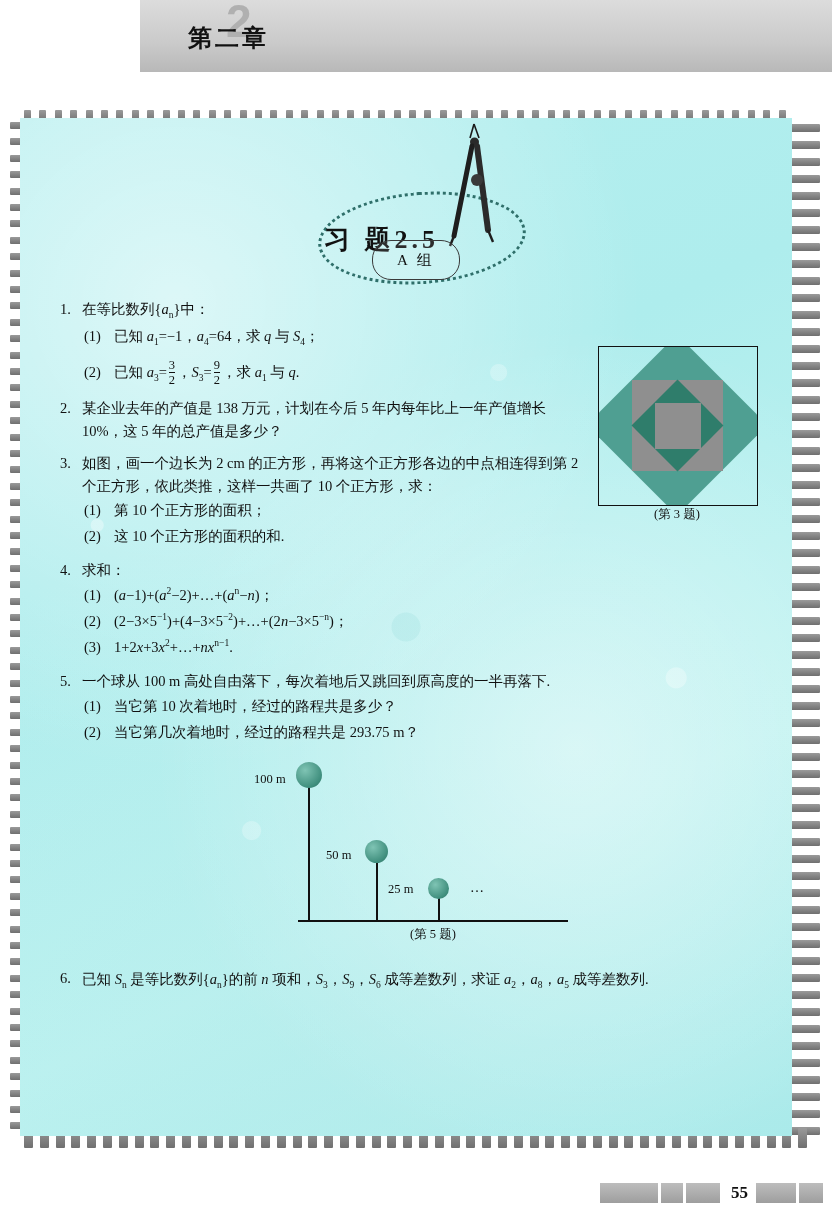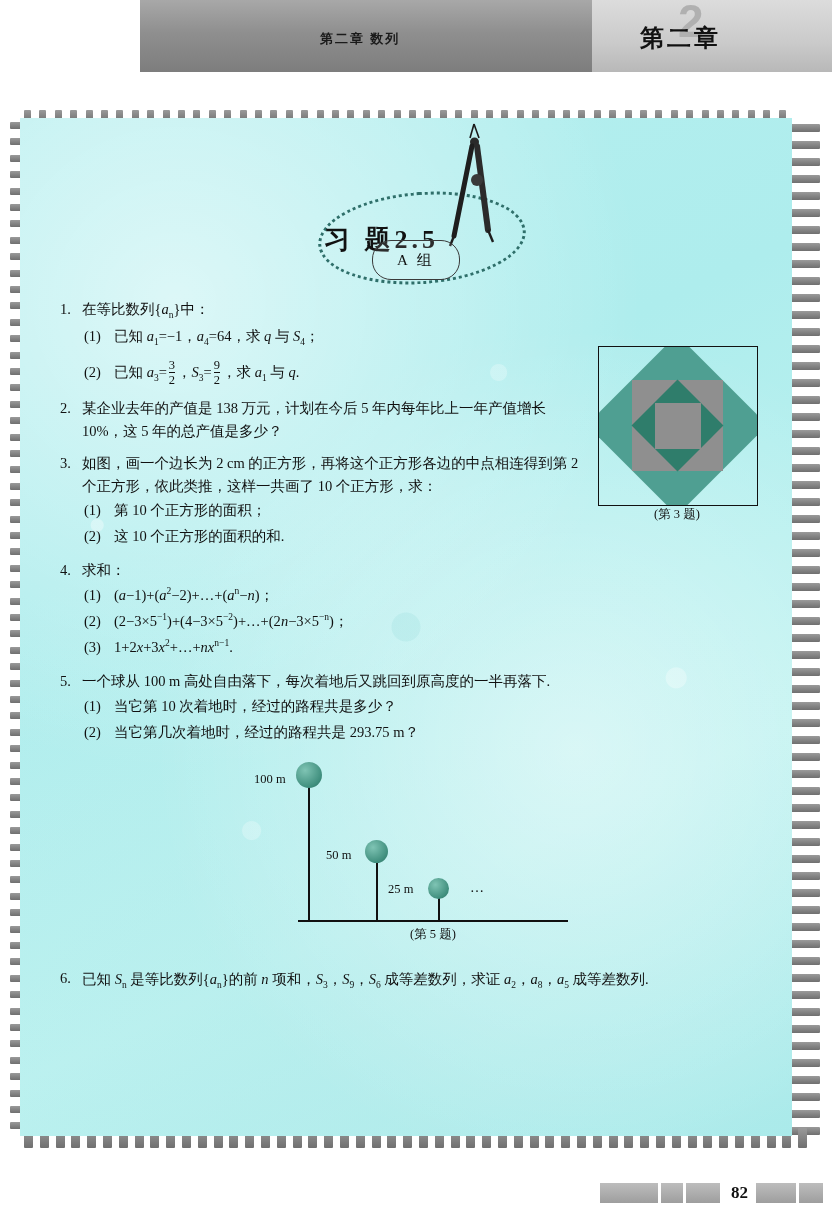--- a/index.html
+++ b/index.html
@@ -307,23 +307,20 @@
     font-weight: bold;
     color: #111;
     margin: 0 8px;
     font-family: "Liberation Serif", serif;
   }
 </style>
 </head>
 <body>
 
 <div class="header">
-  <div class="header-left">
-    <div class="chapter-run">第二章  数列</div>
-  </div>
   <div class="header-right">
     <div class="big-num">2</div>
     <div class="chapter-title">第二章</div>
   </div>
 </div>
 
 <div class="spiral spiral-left" id="spiral-left">
     <span style="top: 4px;"></span>
     <span style="top: 20.4px;"></span>
     <span style="top: 36.8px;"></span>
@@ -701,16 +698,16 @@
 
     <div class="fig5-cap">(第 5 题)</div>
   </div>
 
 </div>
 
 <div class="footer">
   <div class="bar" style="width:58px;"></div>
   <div class="bar" style="width:22px;"></div>
   <div class="bar" style="width:34px;"></div>
-  <div class="pageno">82</div>
+  <div class="pageno">55</div>
   <div class="bar" style="width:40px;"></div>
   <div class="bar" style="width:24px;"></div>
 </div>
 
 </body></html>

